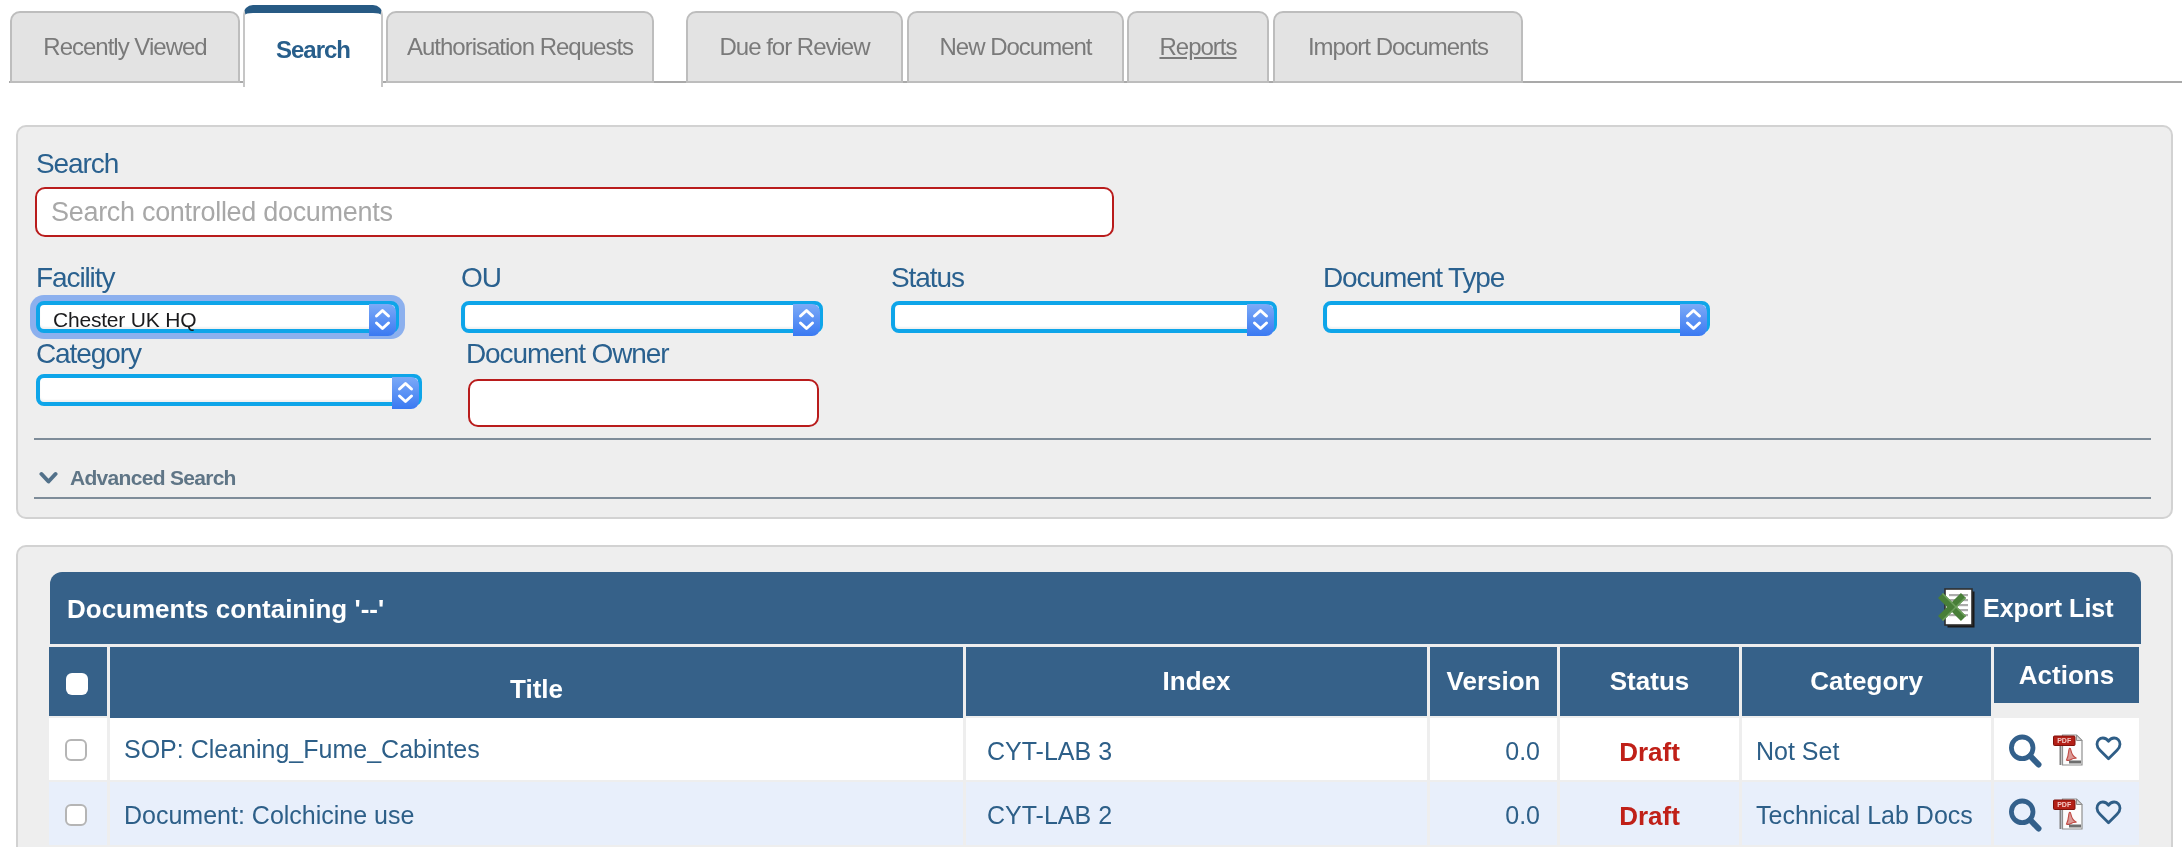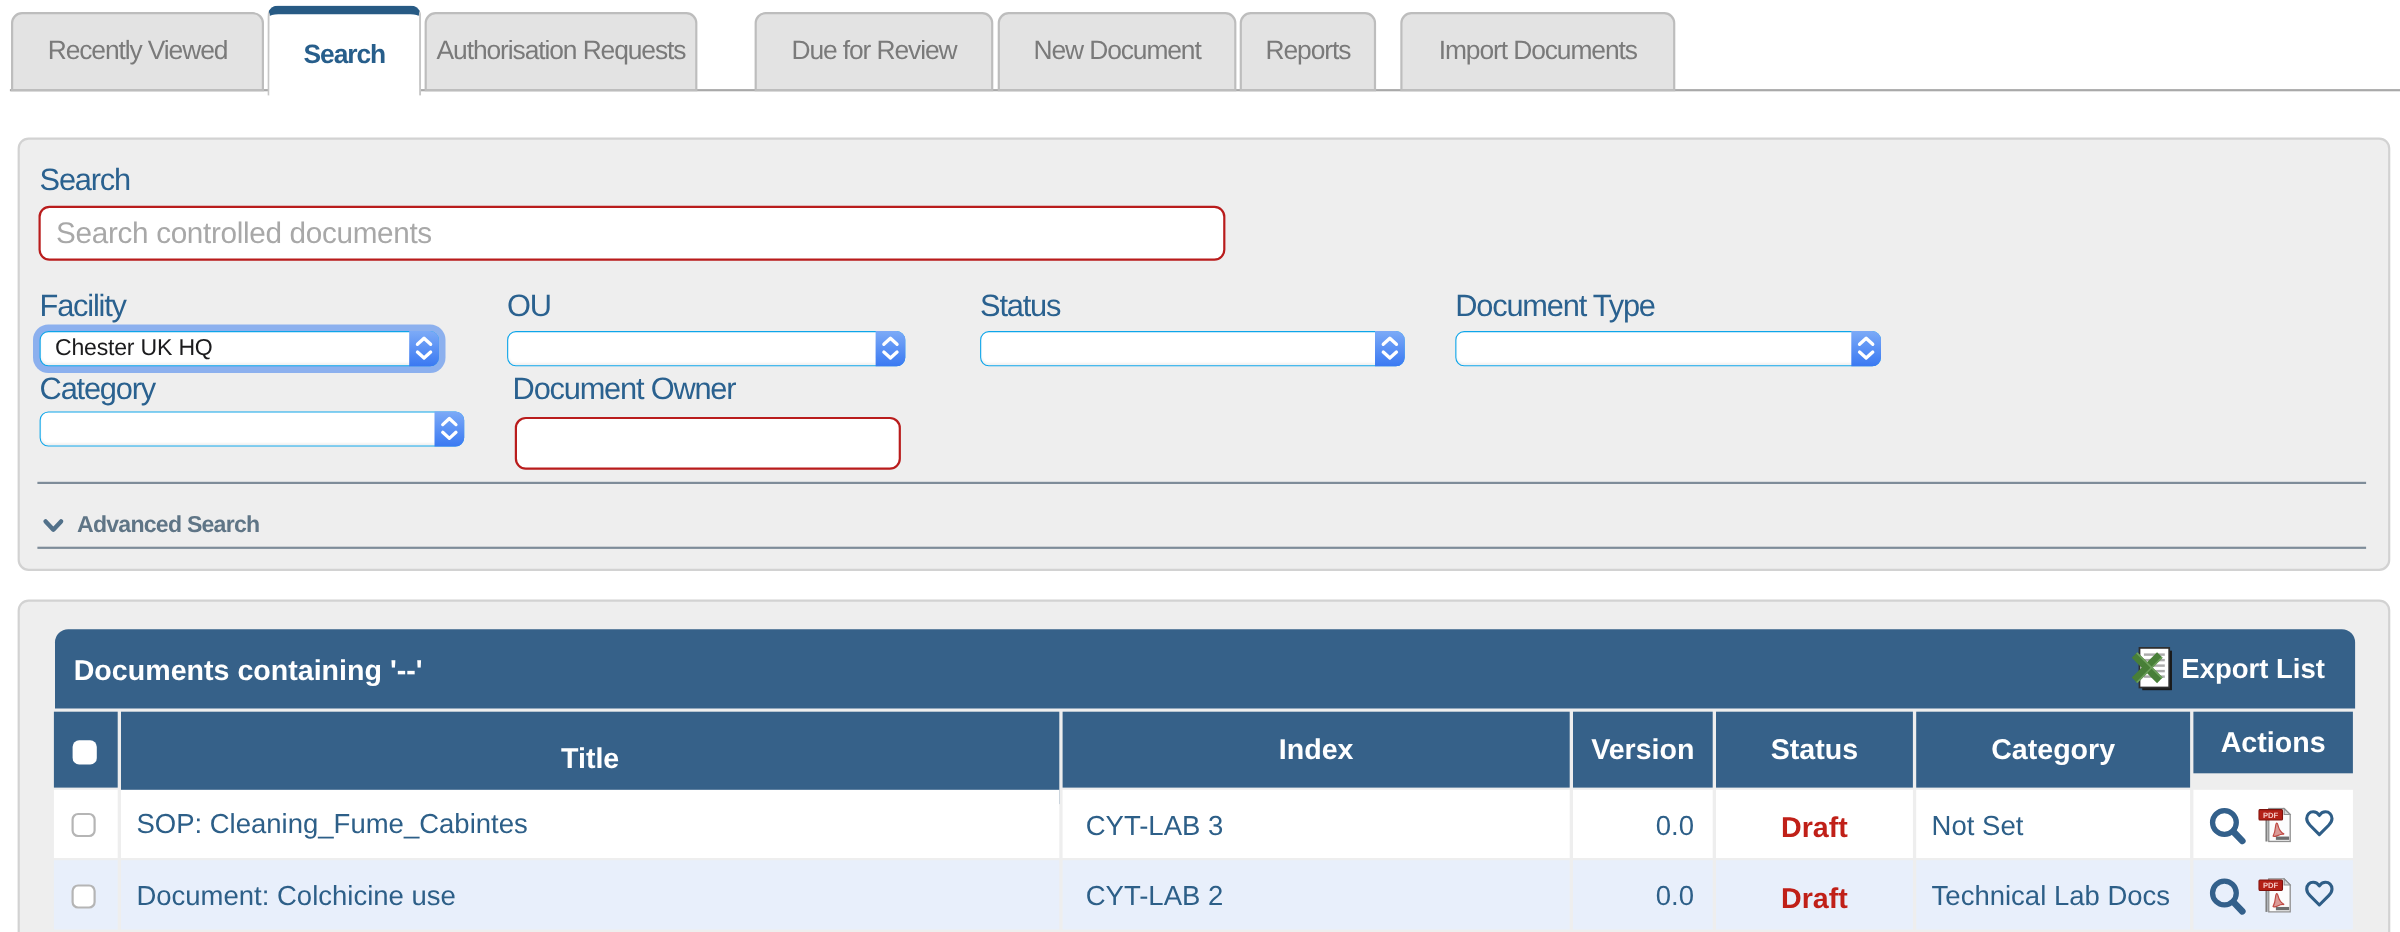--- a/index.html
+++ b/index.html
@@ -28,21 +28,21 @@
   background:#eeeeee; border:2px solid #d2d2d2; border-radius:10px;
 }
 .lbl { position:absolute; color:#2a618f; font-size:28px; letter-spacing:-1.1px; }
 
 .inp {
   position:absolute; background:#ffffff; border:2px solid #b91c1c; border-radius:10px;
 }
 
 .sel {
   position:absolute; height:32px; background:#ffffff;
-  border:1px solid #0ea5e9; border-radius:8px;
+  border:4px solid #0ea5e9; border-radius:8px;
   box-shadow:inset 0 -2px 2px rgba(0,0,0,0.06);
   font-size:21px; color:#1b1b1d; line-height:29px; padding-left:13px; letter-spacing:-0.2px;
 }
 .sel .step {
   position:absolute; right:-1px; top:-1px; width:27px; height:32px;
   background:linear-gradient(#7caaf7,#3a79f2);
   border-radius:0 8px 8px 0;
 }
 .sel.focusring { box-shadow:0 0 0 6px #8cb0ee, inset 0 -2px 2px rgba(0,0,0,0.06); }
 .step svg { position:absolute; left:4px; top:4px; }
@@ -56,24 +56,24 @@
 .cellb { position:absolute; background:#e8effb; }
 .ckb { position:absolute; width:22px; height:22px; background:#ffffff;
        border:2px solid #b5b5b5; border-radius:6px; }
 .rowtxt { position:absolute; color:#2d5f88; font-size:25px; }
 </style>
 </head>
 <body>
 
 <div class="tabline"></div>
 <div class="tab" style="left:10px; width:230px;">Recently Viewed</div>
-<div class="tab" style="left:386px; width:248px;">Authorisation Requests</div>
+<div class="tab" style="left:386px; width:268px;">Authorisation Requests</div>
 <div class="tab" style="left:686px; width:217px;">Due for Review</div>
 <div class="tab" style="left:907px; width:217px;">New Document</div>
-<div class="tab" style="left:1127px; width:124px;">Reports</div>
+<div class="tab" style="left:1127px; width:142px;text-decoration:underline;">Reports</div>
 <div class="tab" style="left:1273px; width:250px;text-align:right;">Import Documents</div>
 <div class="tab active" style="left:243px; width:140px;">Search</div>
 
 <div class="panel" style="top:125px; height:394px;"></div>
 
 <div class="lbl" style="left:36px; top:148px;">Search</div>
 <div class="inp" style="left:35px; top:187px; width:1079px; height:50px;">
   <div style="position:absolute; left:14px; top:0; line-height:46px; font-size:27px; color:#a8a8a8; letter-spacing:-0.3px;">Search controlled documents</div>
 </div>
 

